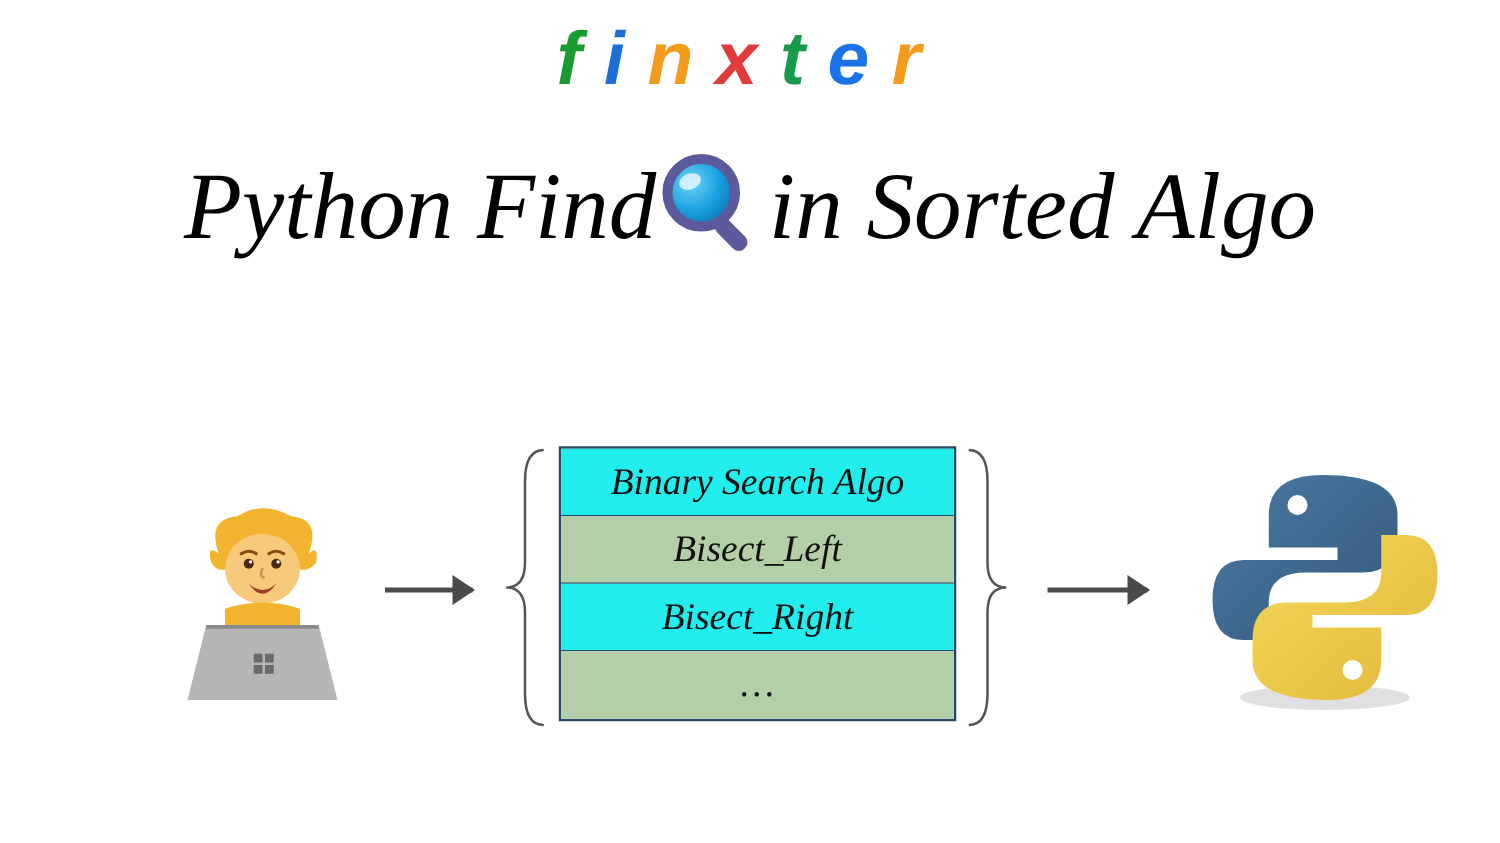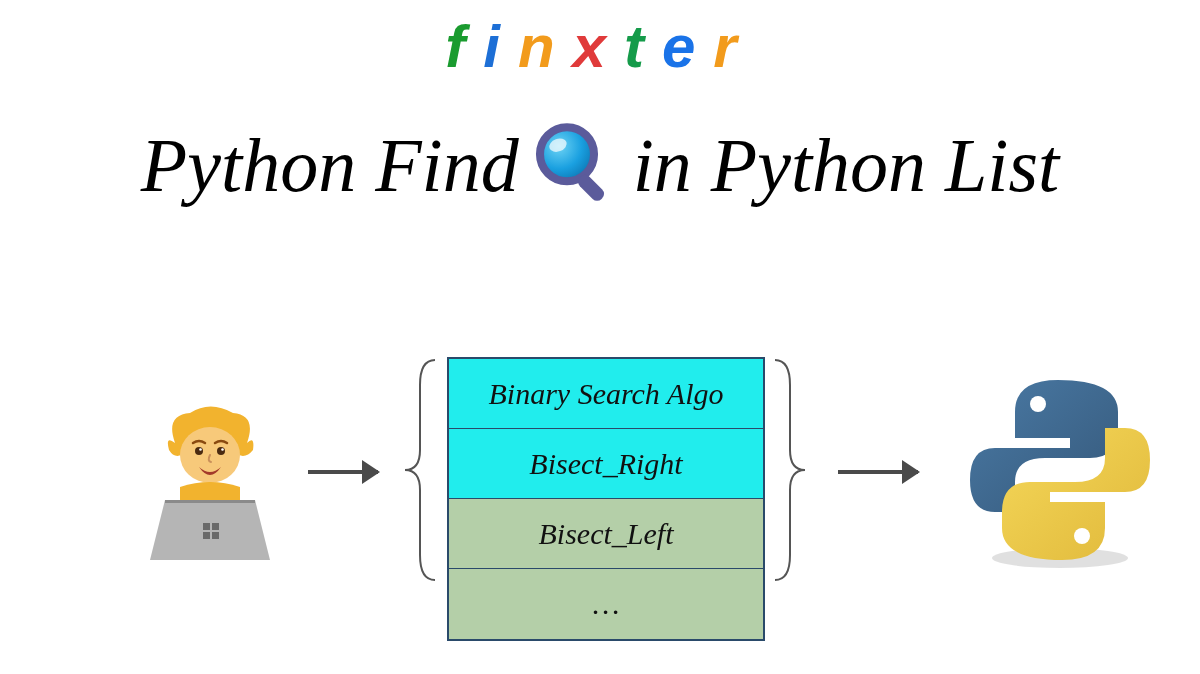--- a/index.html
+++ b/index.html
@@ -35,21 +35,20 @@
     width: 1200px;
     text-align: center;
     font-size: 76px;
     color: #000;
     font-style: italic;
     font-family: 'Brush Script MT', 'Segoe Script', cursive;
     white-space: nowrap;
     display: flex;
     align-items: center;
     justify-content: center;
-    gap: 12px;
   }
   .title .seg { display: inline-block; }
   .mag-wrap {
     display: inline-block;
     width: 90px;
     height: 90px;
     position: relative;
     vertical-align: middle;
   }
 
@@ -99,21 +98,21 @@
   .brace-right { left: 770px; transform: scaleX(-1); }
 
   .methods-box {
     position: absolute;
     left: 447px;
     top: 7px;
     width: 318px;
     border: 2px solid #2a4a6a;
   }
   .method-row {
-    height: 70px;
+    height: 54px;
     border-bottom: 1px solid #2a4a6a;
     display: flex;
     align-items: center;
     justify-content: center;
     font-family: 'Brush Script MT', 'Segoe Script', cursive;
     font-size: 30px;
     font-style: italic;
     color: #111;
   }
   .method-row:last-child { border-bottom: none; }
@@ -142,21 +141,21 @@
           <stop offset="0%" stop-color="#6ed4f5"></stop>
           <stop offset="60%" stop-color="#1aa0e0"></stop>
           <stop offset="100%" stop-color="#0d78b5"></stop>
         </radialGradient>
       </defs>
       <circle cx="40" cy="38" r="30" fill="url(#lensGrad)" stroke="#5b5b9b" stroke-width="9"></circle>
       <ellipse cx="30" cy="28" rx="10" ry="7" fill="#ffffff" opacity="0.7" transform="rotate(-20 30 28)"></ellipse>
       <rect x="60" y="58" width="34" height="15" rx="7" fill="#5b5b9b" transform="rotate(45 60 58)"></rect>
     </svg>
   </span>
-  <span class="seg">in Python List</span>
+  <span class="seg">in Sorted Algo</span>
 </div>
 
 <div class="diagram">
 
   <div class="programmer">
     <svg viewBox="0 0 150 160" width="150" height="160">
 
       <path d="M 40 38 Q 30 10 55 8 Q 75 -5 98 8 Q 122 10 112 38 Q 120 30 118 45 Q 110 55 100 48 L 50 48 Q 40 55 34 45 Q 30 30 40 38 Z" fill="#f2b32e"></path>
 
       <ellipse cx="75" cy="50" rx="30" ry="28" fill="#f7c97a"></ellipse>
@@ -188,22 +187,22 @@
   <div class="arrow arrow1"></div>
 
   <div class="brace brace-left">
     <svg viewBox="0 0 40 230" width="40" height="230">
       <path d="M 35 5 Q 20 5 20 30 L 20 95 Q 20 115 5 115 Q 20 115 20 135 L 20 200 Q 20 225 35 225" stroke="#555" stroke-width="2" fill="none"></path>
     </svg>
   </div>
 
   <div class="methods-box" id="methods-box">
       <div class="method-row row-cyan">Binary Search Algo</div>
+      <div class="method-row row-green">Bisect_Left</div>
       <div class="method-row row-cyan">Bisect_Right</div>
-      <div class="method-row row-green">Bisect_Left</div>
       <div class="method-row row-green">…</div>
     </div>
 
   <div class="brace brace-right">
     <svg viewBox="0 0 40 230" width="40" height="230">
       <path d="M 35 5 Q 20 5 20 30 L 20 95 Q 20 115 5 115 Q 20 115 20 135 L 20 200 Q 20 225 35 225" stroke="#555" stroke-width="2" fill="none"></path>
     </svg>
   </div>
 
   <div class="arrow arrow2"></div>

